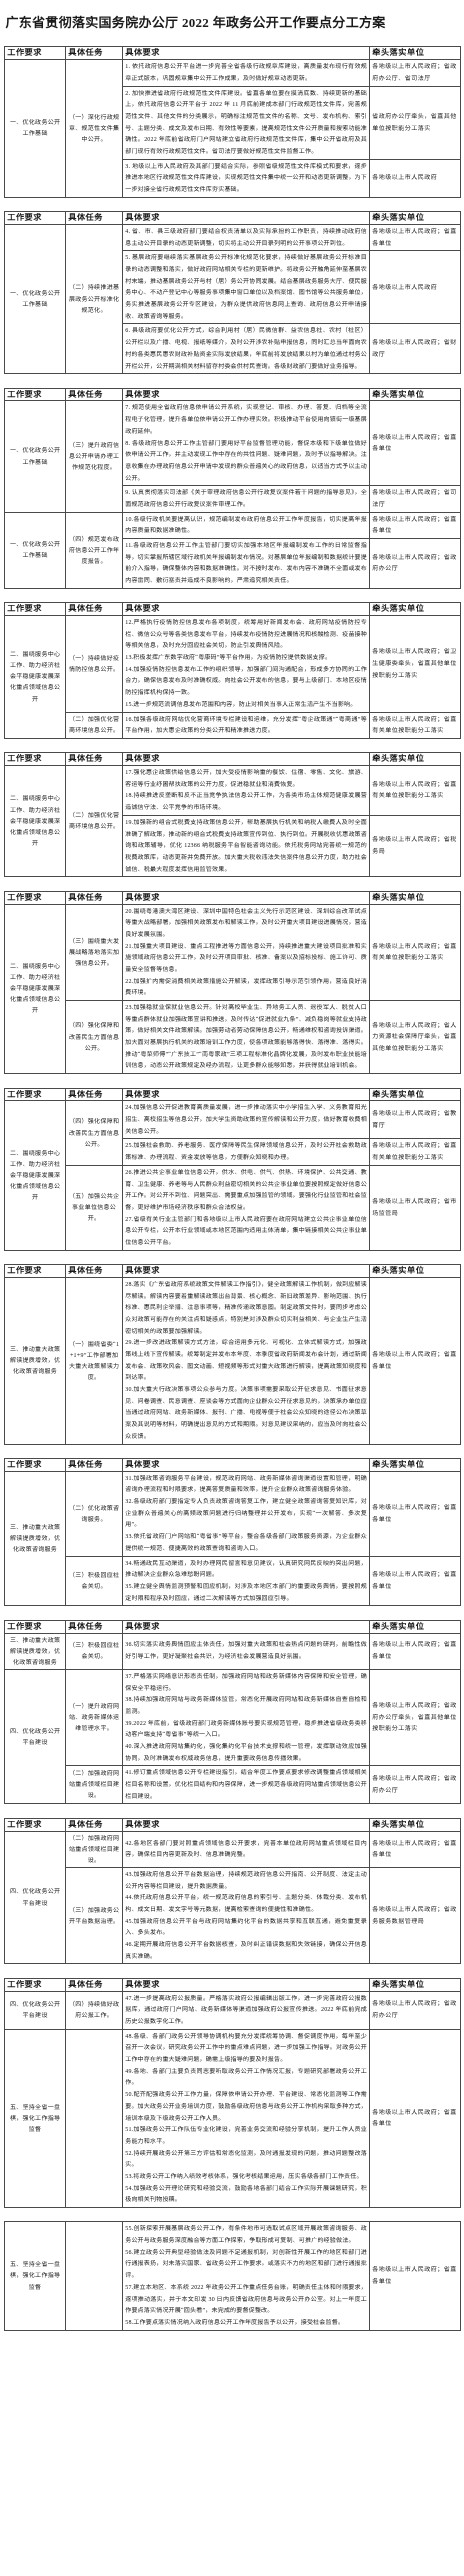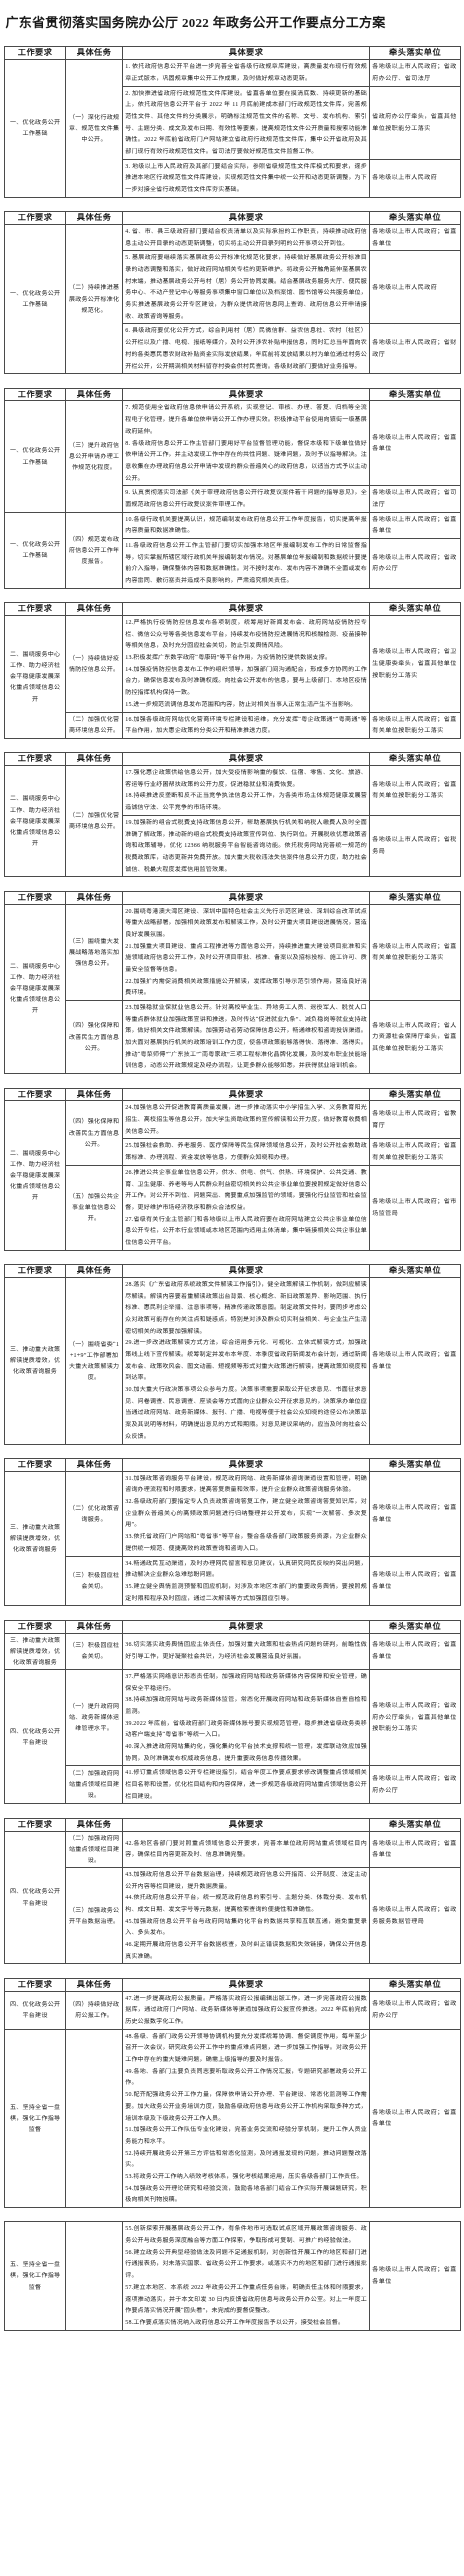--- a/index.html
+++ b/index.html
@@ -38,21 +38,21 @@
     padding:1px 2.1px;
     box-sizing:border-box;
   }
 
   col.c1{width:61px;}
   col.c2{width:57px;}
   col.c3{width:247px;}
   col.c4{width:91px;}
 
   thead th{
-    text-align:center;
+    text-align:left;
     font-weight:bold;
     font-size:8.2px;
     font-family:"Liberation Sans","DejaVu Sans",sans-serif;
     letter-spacing:0.5px;
     padding:2.1px 1px;
     line-height:1.2;
   }
 
   td.col-req,td.col-task{
     text-align:center;

